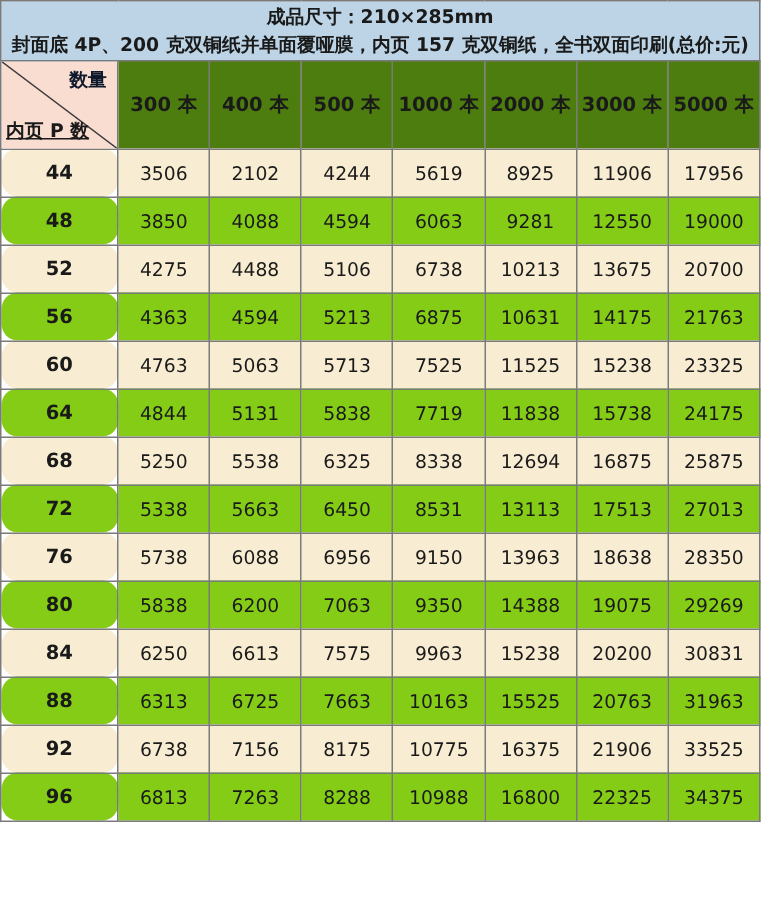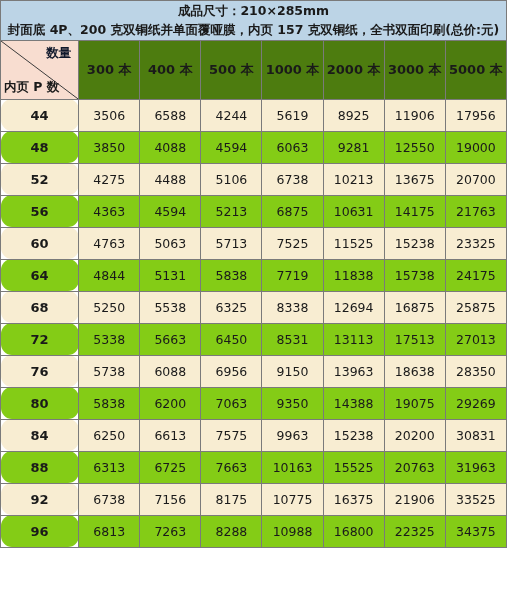--- a/index.html
+++ b/index.html
@@ -82,20 +82,21 @@
     z-index: 2;
   }
   .corner-bottom-label {
     position: absolute;
     bottom: 3px;
     left: 3px;
     font-size: 12.5px;
     font-weight: bold;
     color: #1a1a1a;
     z-index: 2;
+    text-decoration: underline;
   }
   
   tbody tr.row-odd td { background: #f8edd2; }
   tbody tr.row-even td { background: #84cc16; }
   td.row-label {
     text-align: center;
     font-size: 13px;
     font-weight: bold;
     color: #1a1a1a;
     height: 31px;
@@ -148,21 +149,21 @@
         <th class="col-head">1000 本</th>
         <th class="col-head">2000 本</th>
         <th class="col-head">3000 本</th>
         <th class="col-head">5000 本</th>
       </tr>
     </thead>
     <tbody>
       <tr class="row-odd">
         <td class="row-label">44</td>
         <td class="data-cell">3506</td>
-        <td class="data-cell">6588</td>
+        <td class="data-cell">2102</td>
         <td class="data-cell">4244</td>
         <td class="data-cell">5619</td>
         <td class="data-cell">8925</td>
         <td class="data-cell">11906</td>
         <td class="data-cell">17956</td>
       </tr>
       <tr class="row-even">
         <td class="row-label">48</td>
         <td class="data-cell">3850</td>
         <td class="data-cell">4088</td>

